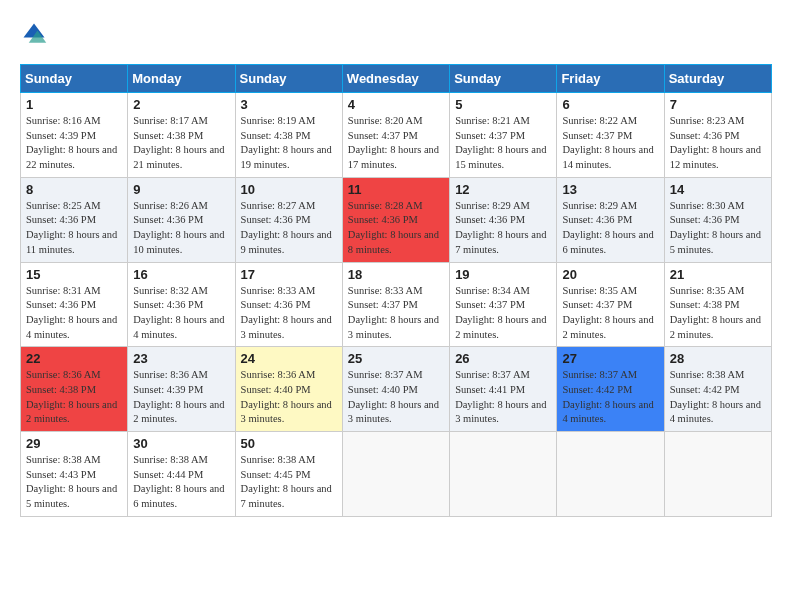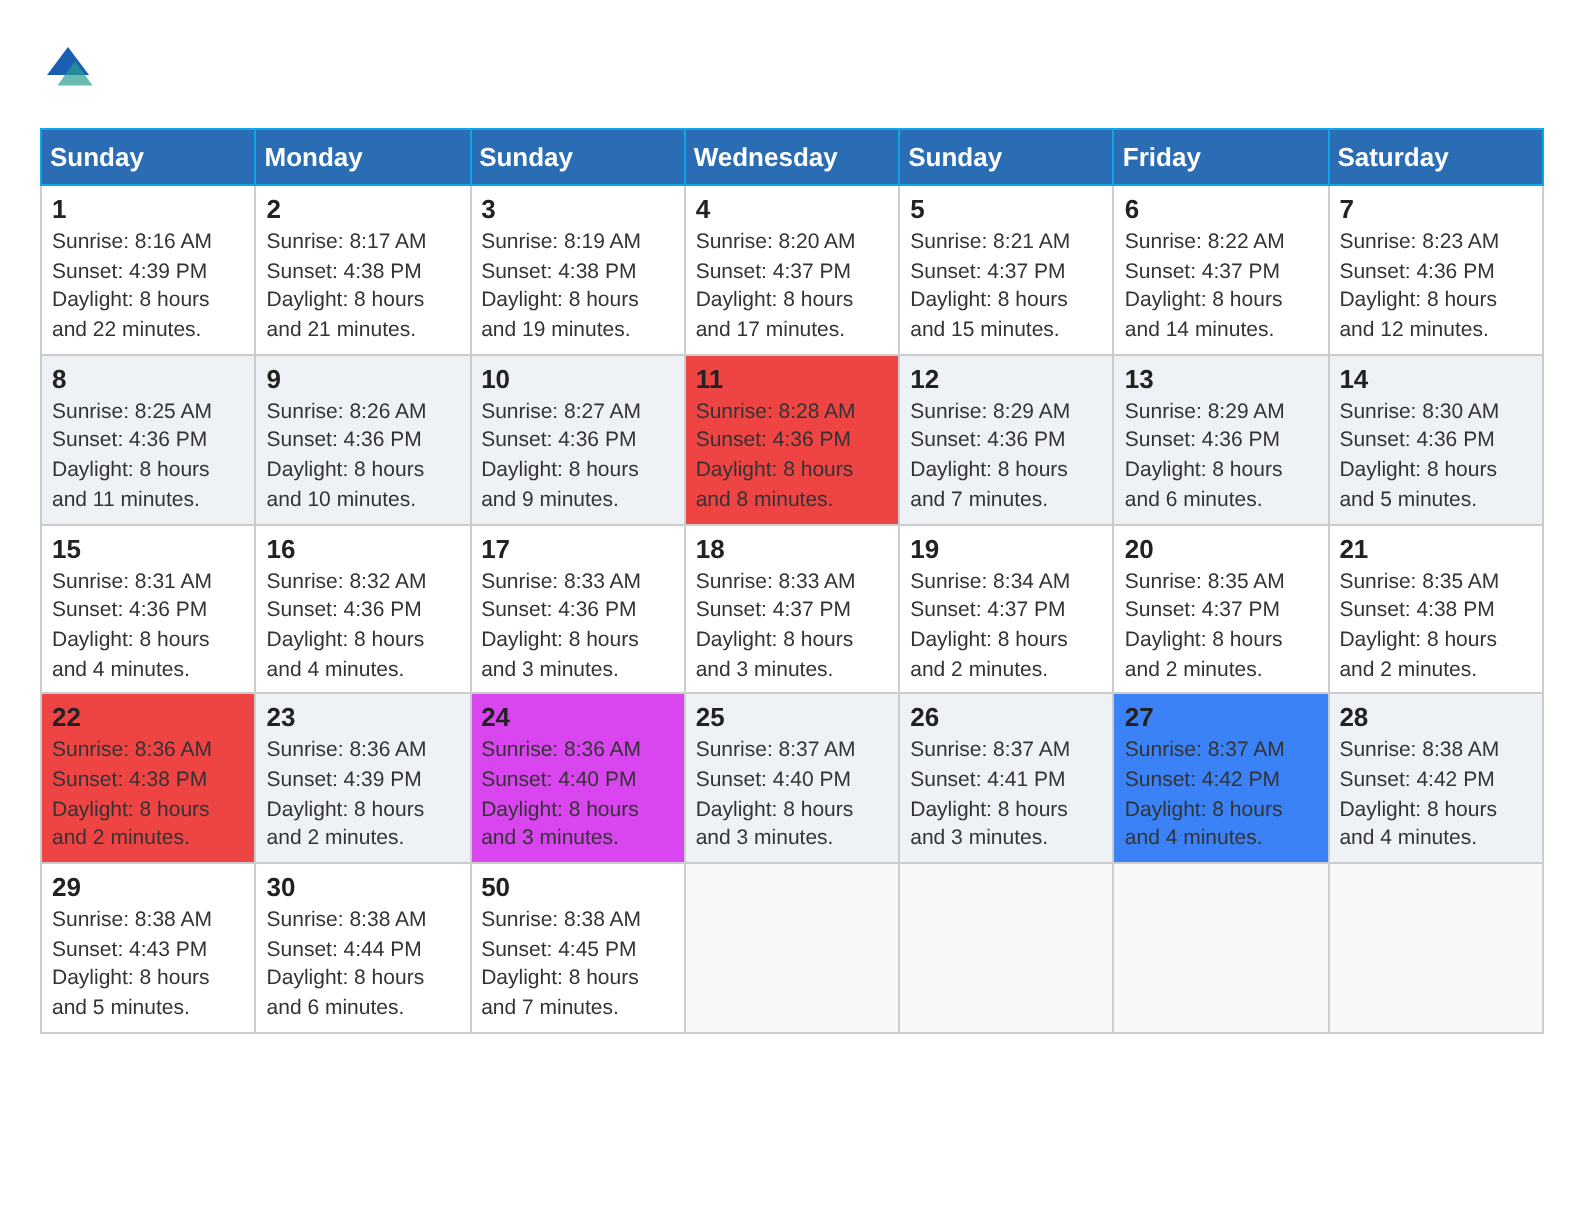--- a/index.html
+++ b/index.html
@@ -73,20 +73,21 @@
       font-size: 13px;
       font-weight: bold;
       color: #222;
       display: block;
       margin-bottom: 2px;
     }
     .day-detail {
       color: #333;
       font-size: 10.5px;
       line-height: 1.4;
+      font-family: Liberation Serif, serif;
     }
     .empty-cell {
       background: #f8f8f8 !important;
     }
     .calendar tr:last-child td.empty-cell {
       background: #f8f8f8 !important;
     }
   </style>
 </head>
 <body>
@@ -213,21 +214,21 @@
       </tr>
       <tr>
         <td style="background: #ef4444;">
         <span class="day-num">22</span>
         <span class="day-detail">Sunrise: 8:36 AM<br>Sunset: 4:38 PM<br>Daylight: 8 hours and 2 minutes.</span>
       </td>
         <td style="background: rgb(238, 242, 247); margin-left: 21px;">
         <span class="day-num">23</span>
         <span class="day-detail">Sunrise: 8:36 AM<br>Sunset: 4:39 PM<br>Daylight: 8 hours and 2 minutes.</span>
       </td>
-        <td style="background: #d946ef;">
+        <td style="background: #fef9c3;">
         <span class="day-num">24</span>
         <span class="day-detail">Sunrise: 8:36 AM<br>Sunset: 4:40 PM<br>Daylight: 8 hours and 3 minutes.</span>
       </td>
         <td style="background: rgb(238, 242, 247);">
         <span class="day-num">25</span>
         <span class="day-detail">Sunrise: 8:37 AM<br>Sunset: 4:40 PM<br>Daylight: 8 hours and 3 minutes.</span>
       </td>
         <td style="background: rgb(238, 242, 247);">
         <span class="day-num">26</span>
         <span class="day-detail">Sunrise: 8:37 AM<br>Sunset: 4:41 PM<br>Daylight: 8 hours and 3 minutes.</span>

